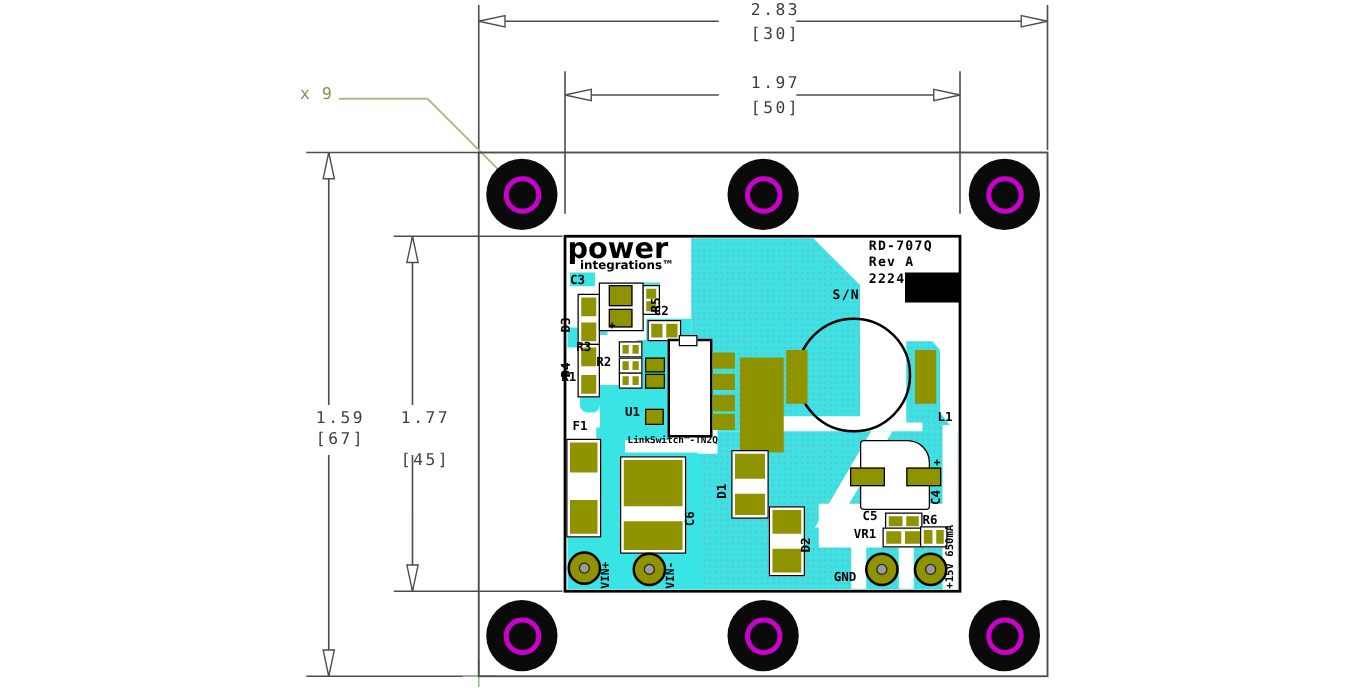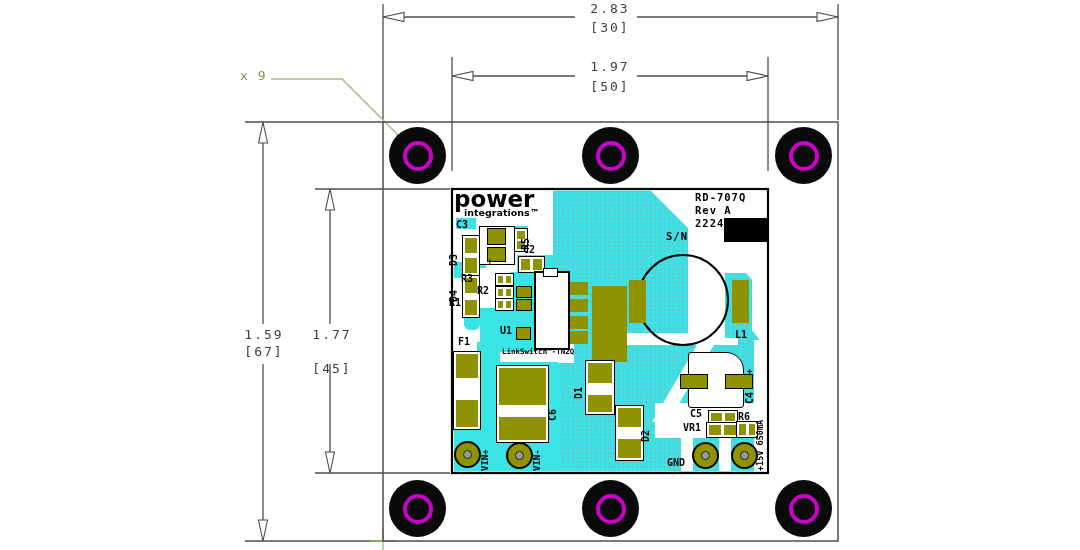--- a/index.html
+++ b/index.html
@@ -1,21 +1,21 @@
 <!DOCTYPE html>
 <html><head>
 <meta charset="utf-8">
 <style>
   html,body{margin:0;padding:0;background:#fff}
   *{box-sizing:border-box}
   .stage{position:relative;width:1080px;height:550px;background:#fff;overflow:hidden;
          font-family:"DejaVu Sans Mono",monospace}
   svg.gfx{position:absolute;left:0;top:0}
   .dim{position:absolute;color:#3d3d3d;font:13px "DejaVu Sans Mono",monospace;
-       letter-spacing:2px;text-align:center;width:60px;line-height:1.2;white-space:nowrap}
+       letter-spacing:2px;text-align:right;width:60px;line-height:1.2;white-space:nowrap}
   .dimv{width:56px}
   .callout{position:absolute;color:#7E944A;font:13px "DejaVu Sans Mono",monospace;letter-spacing:1px}
   .lbl{position:absolute;font:bold 10px "DejaVu Sans Mono",monospace;color:#000;
        line-height:1;white-space:nowrap}
   .rot{transform:rotate(-90deg);transform-origin:0 0}
   .s9{font-size:9px}.s85{font-size:8.5px}.s75{font-size:7.5px}
   .v2,.h2{position:absolute;background:#fff;border:1.5px solid #000;display:flex}
   .v2{flex-direction:column;justify-content:space-between;padding:2px}
   .h2{flex-direction:row;justify-content:space-between;padding:2px;gap:3px}
   .v2 i{display:block;background:#8F9300;width:100%}
@@ -260,21 +260,21 @@
   <span class="lbl" style="left:461px;top:274px">R3</span>
   <span class="lbl" style="left:477px;top:286px">R2</span>
   <span class="lbl" style="left:449px;top:298px">R1</span>
   <span class="lbl s9" style="left:487px;top:257px">+</span>
   <span class="lbl" style="left:500px;top:326px">U1</span>
   <span class="lbl s75" style="left:502px;top:348px">LinkSwitch™-TN2Q</span>
   <span class="lbl" style="left:458px;top:337px">F1</span>
   <span class="lbl rot" style="left:548px;top:421px">C6</span>
   <span class="lbl rot" style="left:574px;top:399px">D1</span>
   <span class="lbl rot" style="left:641px;top:442px">D2</span>
-  <span class="lbl" style="left:735px;top:330px">L1</span>
+  <span class="lbl" style="left:750px;top:330px">L1</span>
   <span class="lbl s9" style="left:747px;top:367px">+</span>
   <span class="lbl rot" style="left:745px;top:404px">C4</span>
   <span class="lbl" style="left:690px;top:409px">C5</span>
   <span class="lbl" style="left:683px;top:423px">VR1</span>
   <span class="lbl" style="left:738px;top:412px">R6</span>
 
   <span class="lbl rot s9" style="left:481px;top:471px">VIN+</span>
   <span class="lbl rot s9" style="left:533px;top:471px">VIN-</span>
   <span class="lbl" style="left:667px;top:458px">GND</span>
   <span class="lbl rot s85" style="left:756px;top:471px">+15V 650mA</span>

